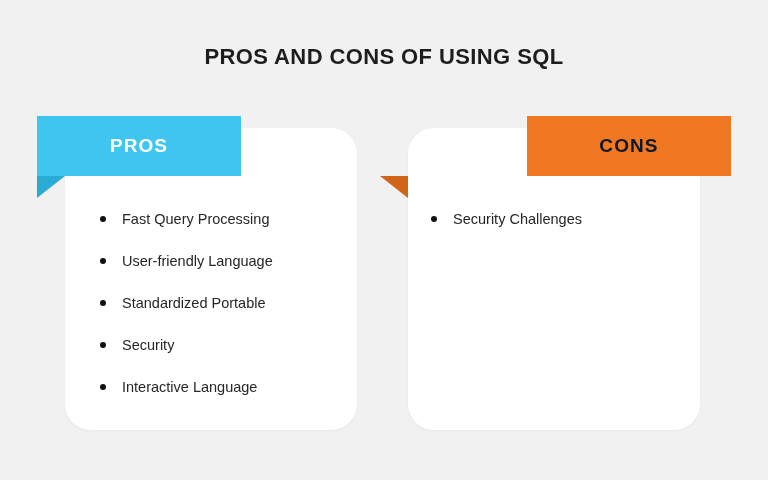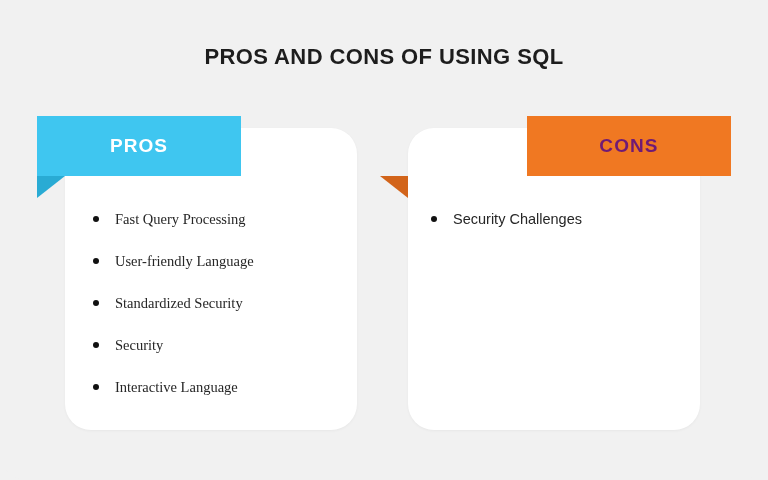--- a/index.html
+++ b/index.html
@@ -100,21 +100,21 @@
 
   
   .list {
     position: absolute;
     top: 94px;
     list-style: none;
     margin: 0;
     padding: 0;
     z-index: 3;
   }
-  .column.pros .list { left: 56px; font-family: Liberation Serif, serif; }
+  .column.pros .list { left: 63px; }
   .column.cons .list { left: 23px; }
 
   .list-item {
     position: relative;
     padding-left: 22px;
     height: 42px;
     line-height: 18px;
     font-size: 14.5px;
     color: #262626;
     white-space: nowrap;
@@ -148,38 +148,38 @@
       <li class="list-item">
         <span class="bullet"></span>
         <span>Fast Query Processing</span>
       </li>
       <li class="list-item">
         <span class="bullet"></span>
         <span>User-friendly Language</span>
       </li>
       <li class="list-item">
         <span class="bullet"></span>
-        <span>Standardized Security</span>
+        <span>Standardized Portable</span>
       </li>
       <li class="list-item">
         <span class="bullet"></span>
         <span>Security</span>
       </li>
       <li class="list-item">
         <span class="bullet"></span>
         <span>Interactive Language</span>
       </li>
     </ul>
   </div>
 
   <div class="column cons">
     <div class="card"></div>
 
     <div class="ribbon" style="background: rgb(240, 120, 34);">
-      <span class="ribbon-label" style="color: #701a75;">CONS</span>
+      <span class="ribbon-label" style="color: #0f172a;">CONS</span>
     </div>
     <div class="ribbon-fold" style="border-top-color: rgb(210, 100, 26);"></div>
 
     <ul class="list">
       <li class="list-item">
         <span class="bullet"></span>
         <span>Security Challenges</span>
       </li>
     </ul>
   </div>

